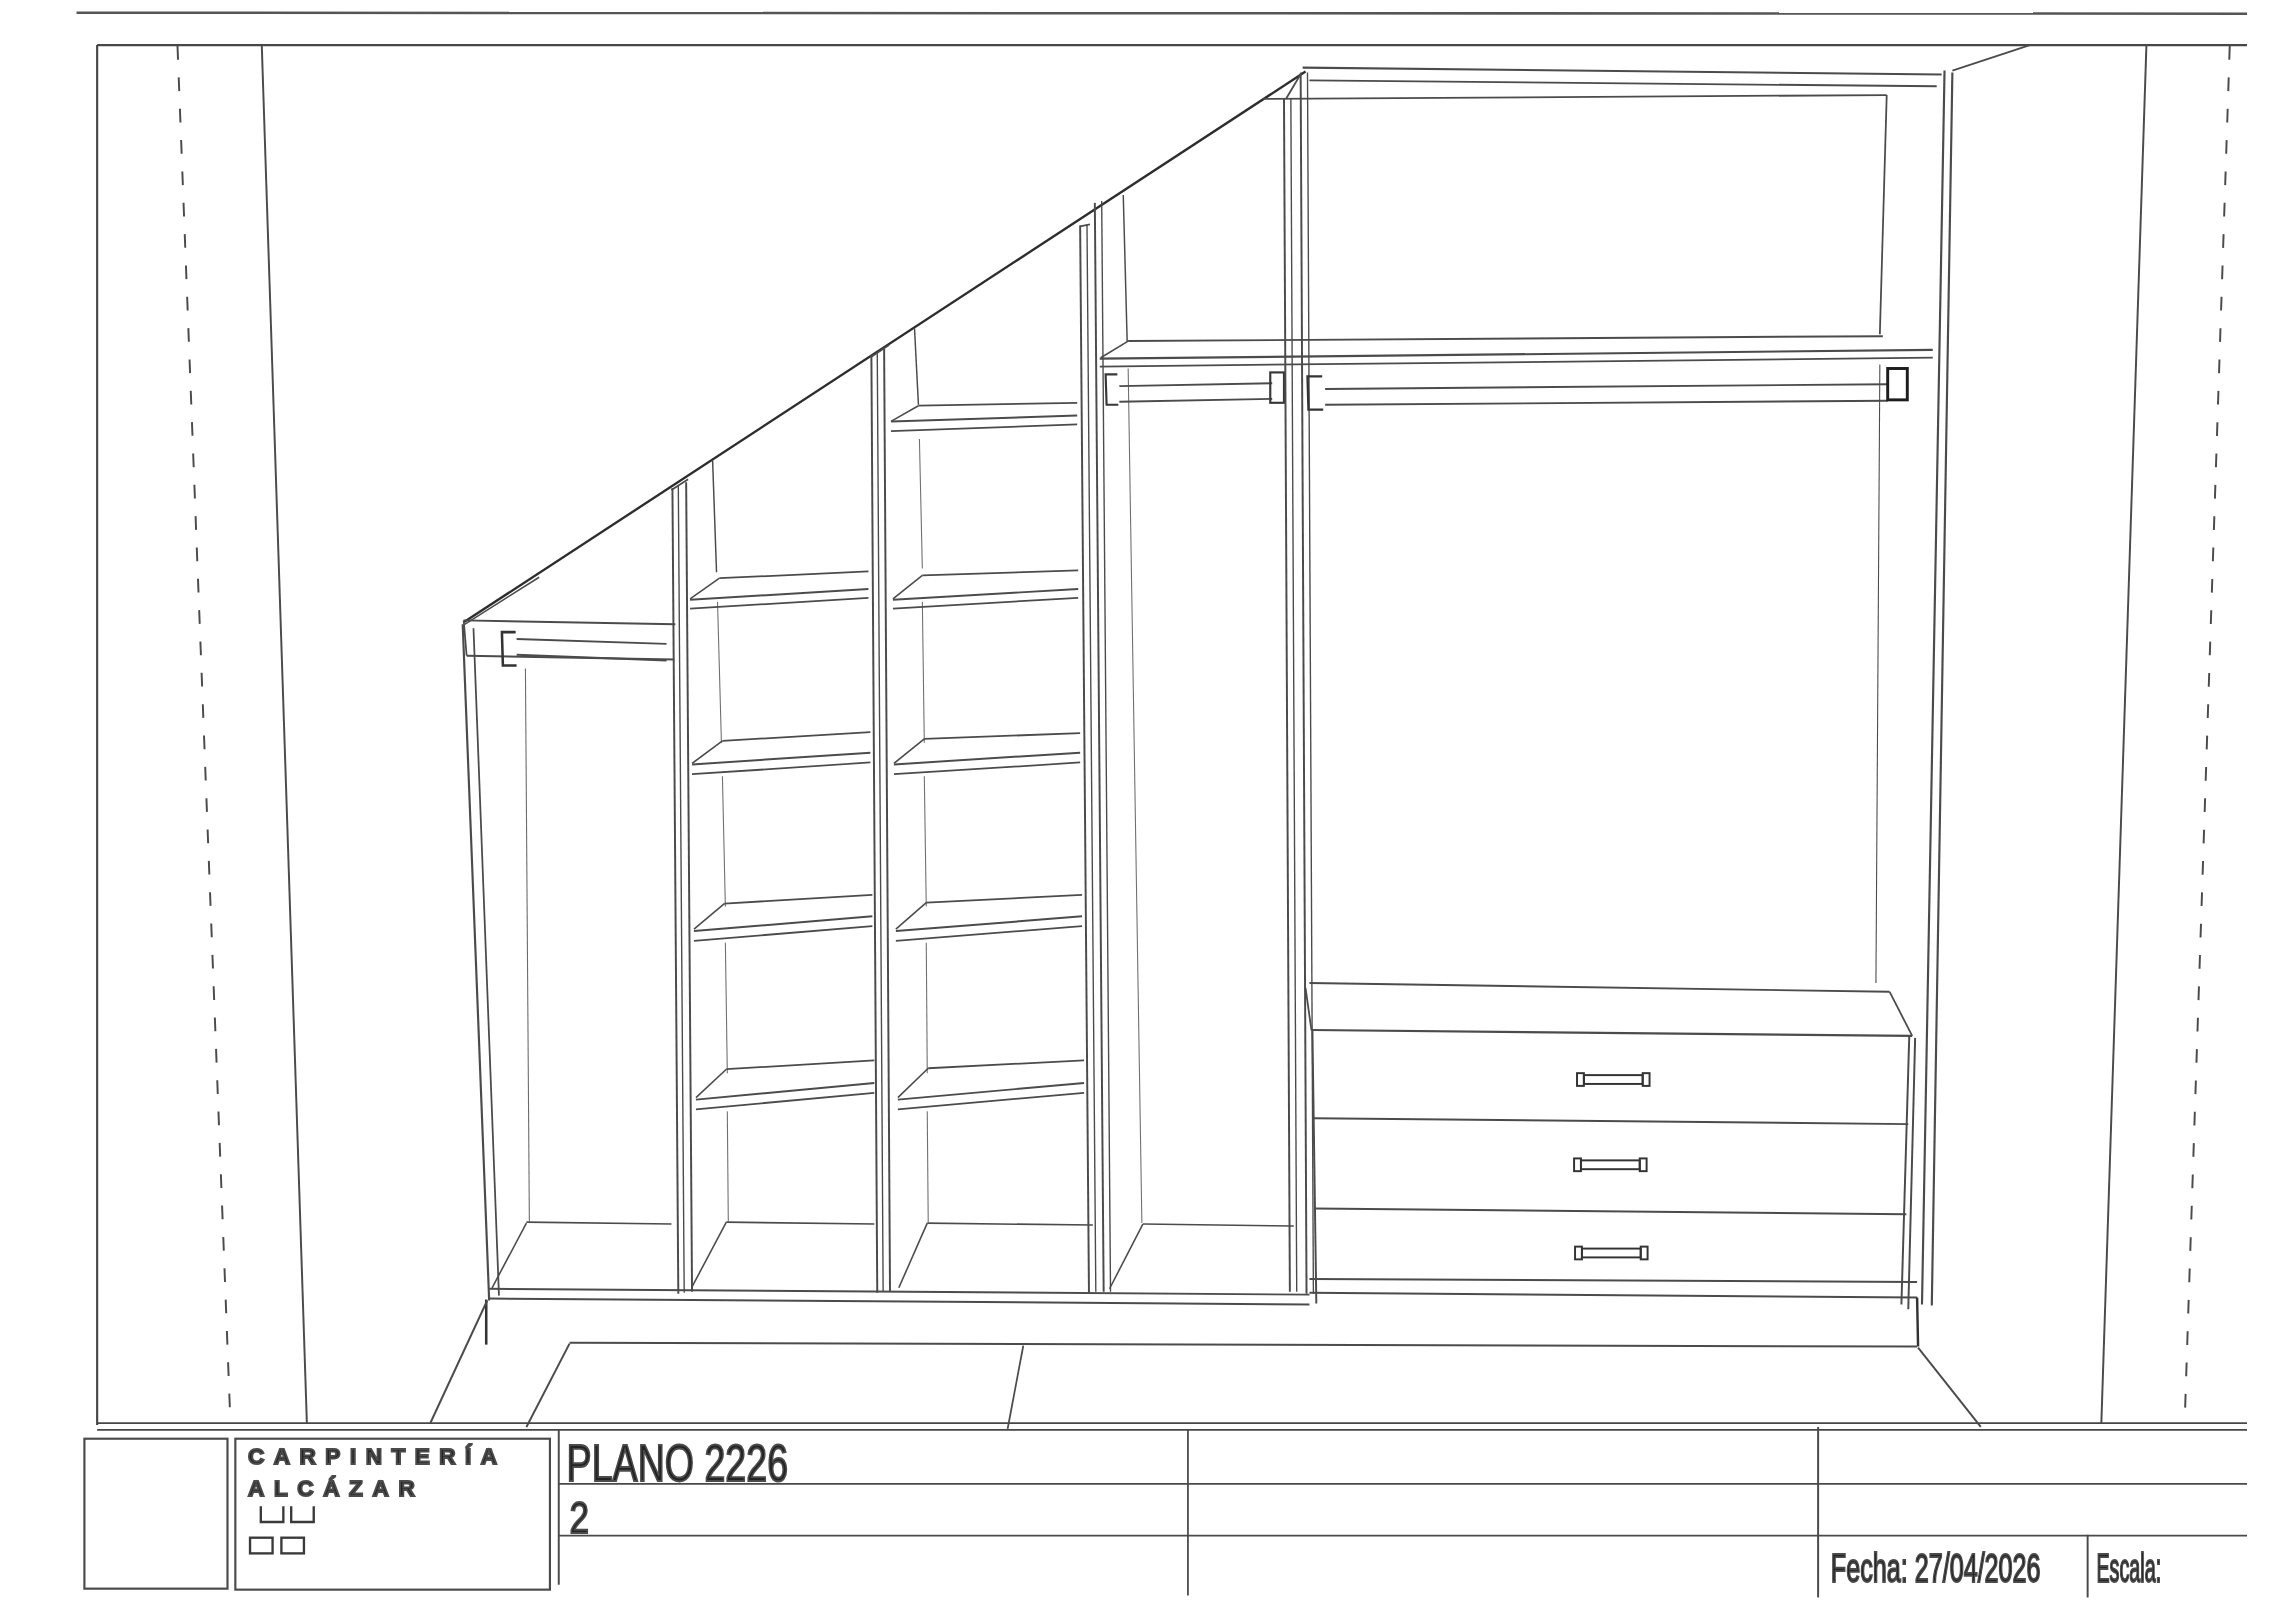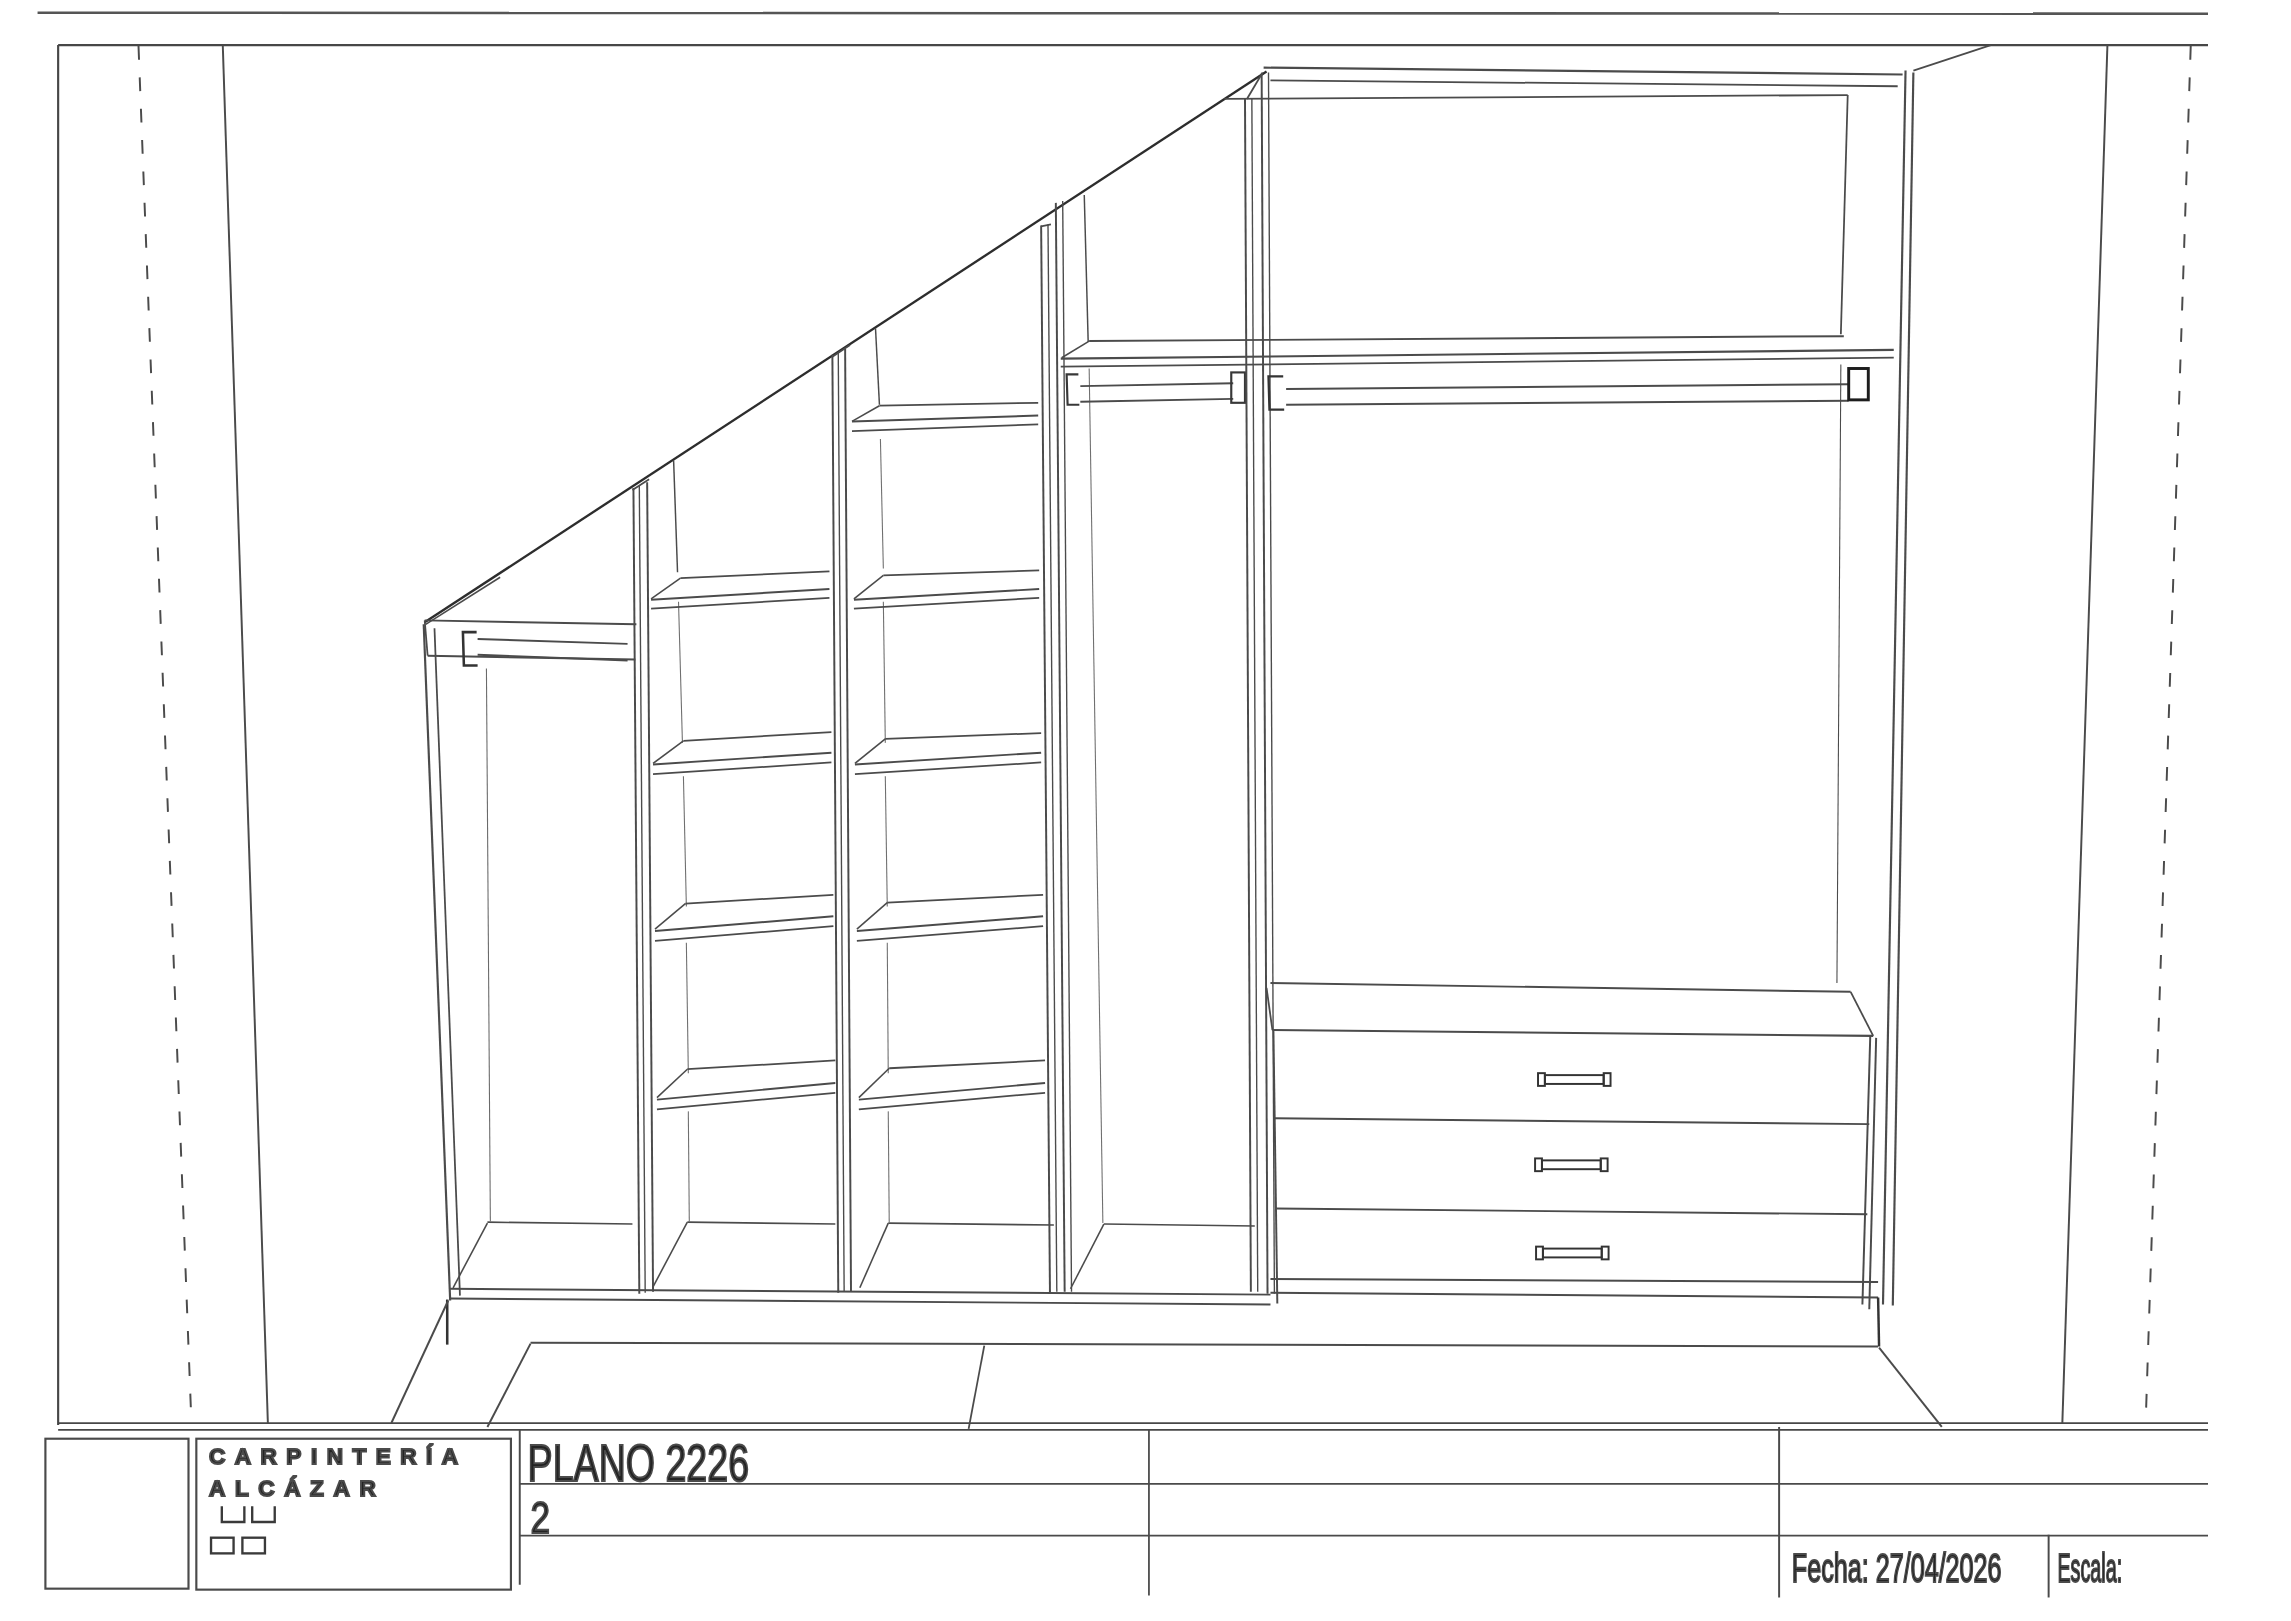--- a/index.html
+++ b/index.html
@@ -1,16 +1,16 @@
 <!DOCTYPE html>
 <html><head>
 <meta charset="utf-8">
 <style>
   html,body{margin:0;padding:0;background:#ffffff;}
-  .wrap{width:2208px;height:1621px;position:relative;background:#ffffff;overflow:hidden;}
+  .wrap{width:2208px;height:1621px;position:relative;background:#ffffff;overflow:hidden;margin-left:39px;}
   svg{position:absolute;left:0;top:0;}
   text{font-family:"Liberation Sans", sans-serif;fill:#232323;}
 </style>
 </head>
 <body>
 <div class="wrap">
 <svg width="2292" height="1621" viewBox="0 0 2338 1654">
 <g fill="none" stroke="#4b4b4b" stroke-width="2" stroke-linecap="butt">
 
 <g stroke="#555">

